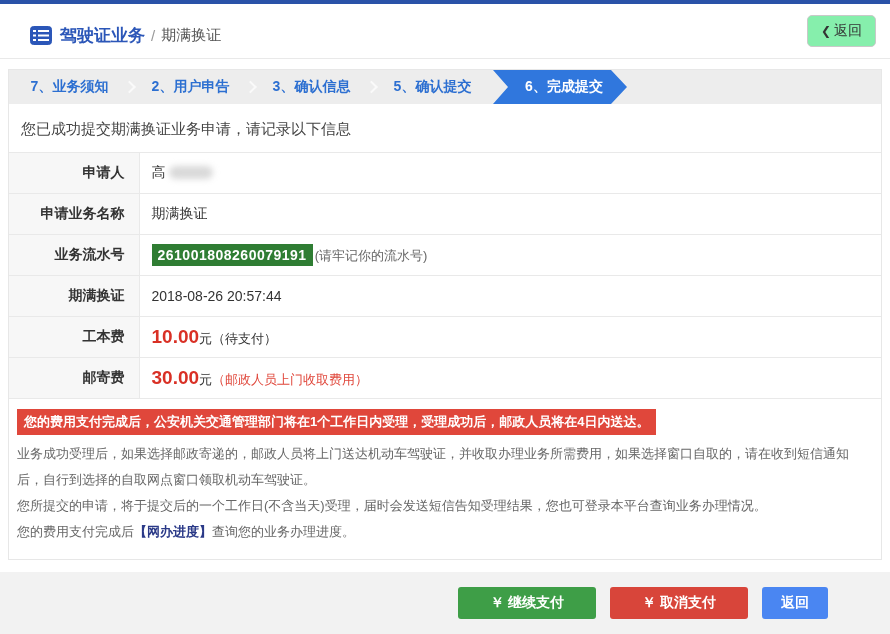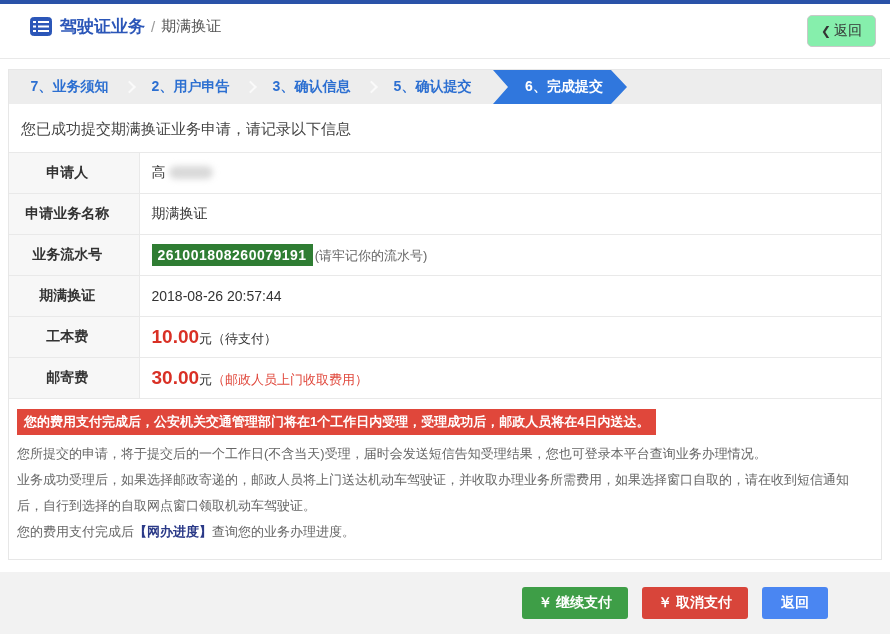--- a/index.html
+++ b/index.html
@@ -6,21 +6,21 @@
   html,body { margin:0; padding:0; }
   body {
     width:890px; height:634px; overflow:hidden;
     background:#fff;
     font-family:"Liberation Sans","DejaVu Sans",sans-serif;
     color:#333;
   }
   .topbar { height:4px; background:#2a52a8; }
 
   
-  .header { display:flex; align-items:flex-start; justify-content:space-between;
+  .header { display:flex; align-items:flex-end; justify-content:space-between;
             padding:11px 14px 11px 30px; border-bottom:1px solid #e9e9e9; background:#fff; }
   .header-left { display:flex; align-items:center; }
   .doc-icon { margin-right:8px; display:inline-flex; }
   .page-title { color:#2b56b8; font-size:17px; font-weight:bold; }
   .crumb-sep { color:#999; font-size:15px; margin:0 6px; }
   .page-subtitle { color:#555; font-size:15px; }
   .back-btn { background:#86efac; border:1px solid #c9c9c9; border-radius:5px;
               padding:6px 13px; font-size:14px; color:#333; cursor:pointer;
               font-family:inherit; }
   .back-btn .chev { font-size:12px; margin-right:3px; }
@@ -37,21 +37,21 @@
           transform:translateY(-50%) rotate(45deg); }
   .step.active { width:134px; background:#3077dd; color:#fff; z-index:2;
           clip-path:polygon(0 0, calc(100% - 16px) 0, 100% 50%, calc(100% - 16px) 100%, 0 100%, 15px 50%);
           padding-left:8px; }
 
   .message { font-size:15px; color:#444; padding:16px 12px 13px; }
 
   
   table.info { width:100%; border-collapse:collapse; font-size:14px; }
   .info td { height:41px; border-top:1px solid #e9e9e9; border-bottom:1px solid #e9e9e9; }
-  .info td.lbl { width:130px; background:#f7f7f7; text-align:center; padding-right:14px;
+  .info td.lbl { width:130px; background:#f7f7f7; text-align:right; padding-right:14px;
                  font-weight:bold; color:#333; border-right:1px solid #e9e9e9; }
   .info td.val { padding-left:12px; color:#333; }
   .badge { display:inline-block; background:#2f7d33; color:#fff; font-weight:bold;
            padding:3px 6px; font-size:14px; letter-spacing:0.5px; }
   .badge-note { color:#666; font-size:13px; margin-left:2px; }
   .price { color:#d93025; font-weight:bold; font-size:19px; }
   .unit { color:#333; font-size:13px; }
   .note-dark { color:#333; font-size:13px; }
   .note-red { color:#e0473b; font-size:13px; }
   .redact { display:inline-block; width:44px; height:13px; margin-left:3px; border-radius:7px;
@@ -63,21 +63,21 @@
   .paras { padding:6px 8px 14px; color:#666; font-size:13px; line-height:26px; }
   .paras p { margin:0; }
   .progress-note { margin-top:27px; }
   .hl { color:#2b3a88; font-weight:bold; }
 
   
   .footer { margin-top:12px; height:62px; background:#f2f2f2;
             display:flex; align-items:center; justify-content:flex-end;
             padding-right:62px; }
   .btn { border:none; border-radius:3px; color:#fff; font-size:14px; font-weight:bold;
-         height:32px; padding:0 16px; cursor:pointer; font-family:inherit; margin-left:14px; }
+         height:32px; padding:0 32px; cursor:pointer; font-family:inherit; margin-left:14px; }
   .btn-green { background:#3e9e47; }
   .btn-red { background:#d8453a; }
   .btn-blue { background:#4a86f2; padding:0 19px; }
 </style>
 </head>
 <body>
 
 <div class="topbar"></div>
 
 <div class="header">
@@ -160,22 +160,22 @@
         <td class="val">
           <span class="price">30.00</span><span class="unit">元</span><span class="note-red">（邮政人员上门收取费用）</span>
         </td>
       </tr>
     </tbody>
   </table>
 
   <span class="alert">您的费用支付完成后，公安机关交通管理部门将在1个工作日内受理，受理成功后，邮政人员将在4日内送达。</span>
 
   <div class="paras">
+    <p>业务成功受理后，如果选择邮政寄递的，邮政人员将上门送达机动车驾驶证，并收取办理业务所需费用，如果选择窗口自取的，请在收到短信通知后，自行到选择的自取网点窗口领取机动车驾驶证。</p>
     <p>您所提交的申请，将于提交后的一个工作日(不含当天)受理，届时会发送短信告知受理结果，您也可登录本平台查询业务办理情况。</p>
-    <p>业务成功受理后，如果选择邮政寄递的，邮政人员将上门送达机动车驾驶证，并收取办理业务所需费用，如果选择窗口自取的，请在收到短信通知后，自行到选择的自取网点窗口领取机动车驾驶证。</p>
     <p class="progress-note">
       <span>您的费用支付完成后</span><span class="hl">【网办进度】</span><span>查询您的业务办理进度。</span>
     </p>
   </div>
 
 </div>
 
 <div class="footer">
   <button class="btn btn-green">￥ 继续支付</button>
   <button class="btn btn-red">￥ 取消支付</button>

